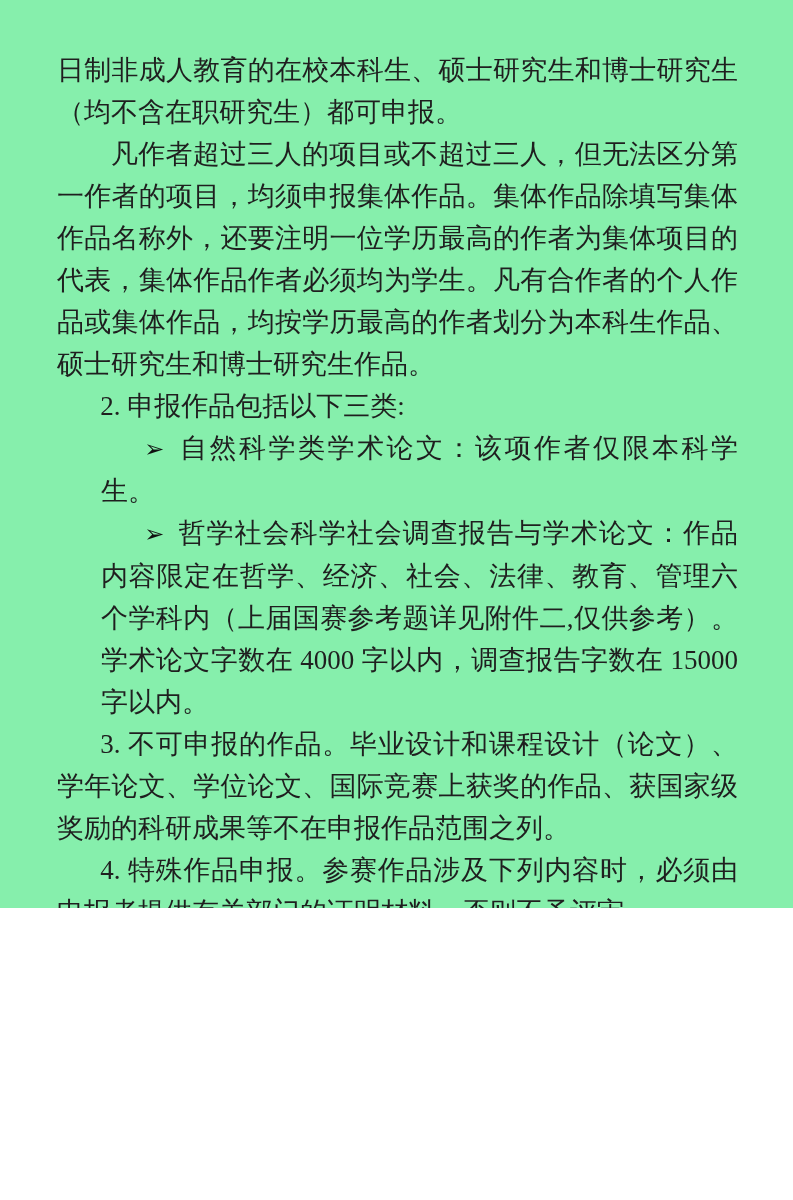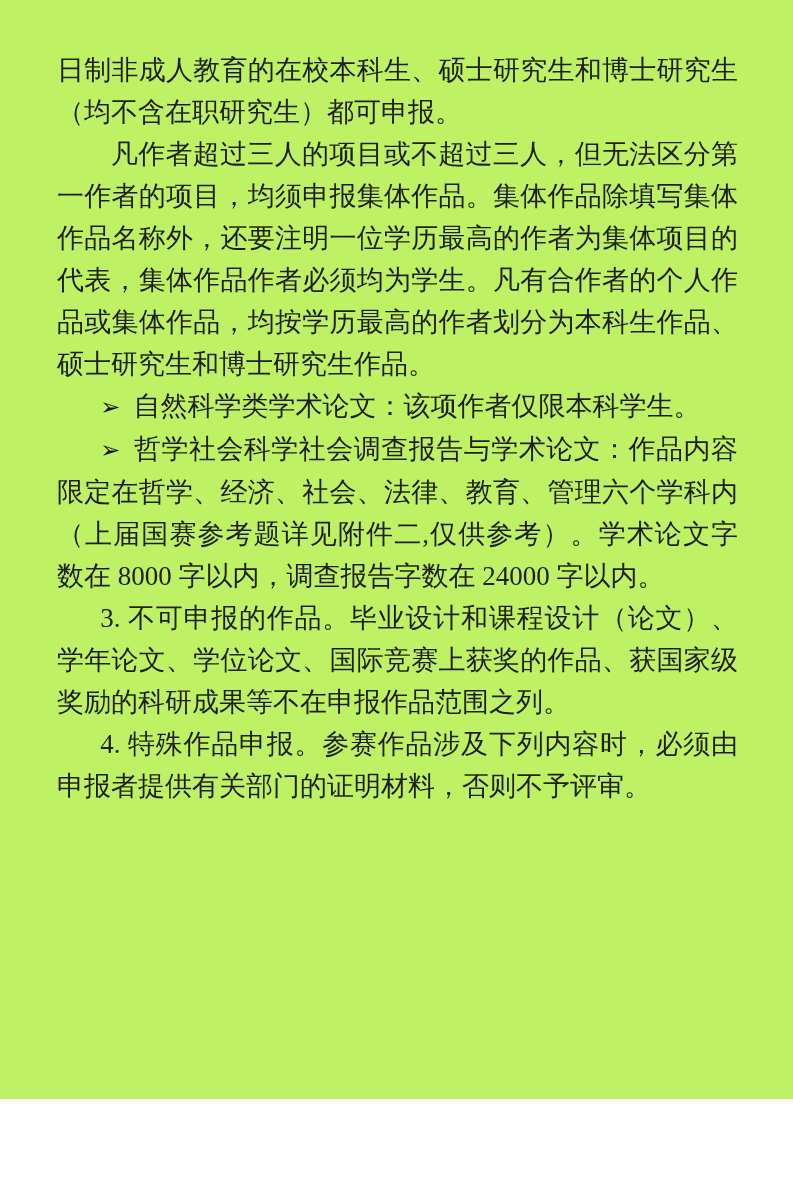--- a/index.html
+++ b/index.html
@@ -3,22 +3,22 @@
 <meta charset="utf-8">
 <style>
   html, body {
     margin: 0;
     padding: 0;
     background: #ffffff;
   }
   .page {
     position: relative;
     width: 793px;
-    height: 1099px;
-    background: #bef264;
+    height: 908px;
+    background: #86efac;
     overflow: hidden;
   }
   .doc-body {
     position: absolute;
     left: 57px;
     top: 49px;
     width: 681px;
     font-family: "Liberation Serif", "DejaVu Serif", serif;
     font-size: 27px;
     line-height: 42px;
@@ -26,21 +26,21 @@
     text-align: justify;
     text-justify: inter-ideograph;
   }
   .para {
     margin: 0;
     padding: 0;
   }
   .para.plain   { text-indent: 0; }
   .para.indent  { text-indent: 2em; }
   .para.numbered{ text-indent: 1.6em; }
-  .para.bullet  { text-indent: 1.6em; }
+  .para.bullet  { text-indent: 1.6em; margin-left: 44px; }
   .bullet-glyph {
     font-family: "DejaVu Sans", sans-serif;
     font-size: 24px;
     margin-right: 0.55em;
     color: #111111;
   }
   .page-footer {
     position: absolute;
     left: 0;
     top: 1148px;
@@ -52,21 +52,22 @@
     color: #222222;
   }
 </style>
 </head>
 <body>
 
 <div class="page">
   <div class="doc-body">
       <p class="para plain">日制非成人教育的在校本科生、硕士研究生和博士研究生（均不含在职研究生）都可申报。</p>
       <p class="para indent">凡作者超过三人的项目或不超过三人，但无法区分第一作者的项目，均须申报集体作品。集体作品除填写集体作品名称外，还要注明一位学历最高的作者为集体项目的代表，集体作品作者必须均为学生。凡有合作者的个人作品或集体作品，均按学历最高的作者划分为本科生作品、硕士研究生和博士研究生作品。</p>
+      <p class="para numbered">2. 申报作品包括以下三类:</p>
       <p class="para bullet"><span class="bullet-glyph">➢</span><span>自然科学类学术论文：该项作者仅限本科学生。</span></p>
-      <p class="para bullet"><span class="bullet-glyph">➢</span><span>哲学社会科学社会调查报告与学术论文：作品内容限定在哲学、经济、社会、法律、教育、管理六个学科内（上届国赛参考题详见附件二,仅供参考）。学术论文字数在 8000 字以内，调查报告字数在 24000 字以内。</span></p>
+      <p class="para bullet"><span class="bullet-glyph">➢</span><span>哲学社会科学社会调查报告与学术论文：作品内容限定在哲学、经济、社会、法律、教育、管理六个学科内（上届国赛参考题详见附件二,仅供参考）。学术论文字数在 4000 字以内，调查报告字数在 15000 字以内。</span></p>
       <p class="para numbered">3. 不可申报的作品。毕业设计和课程设计（论文）、学年论文、学位论文、国际竞赛上获奖的作品、获国家级奖励的科研成果等不在申报作品范围之列。</p>
       <p class="para numbered">4. 特殊作品申报。参赛作品涉及下列内容时，必须由申报者提供有关部门的证明材料，否则不予评审。</p>
     </div>
   <div class="page-footer">
     <span>2</span>
   </div>
 </div>
 
 </body></html>

